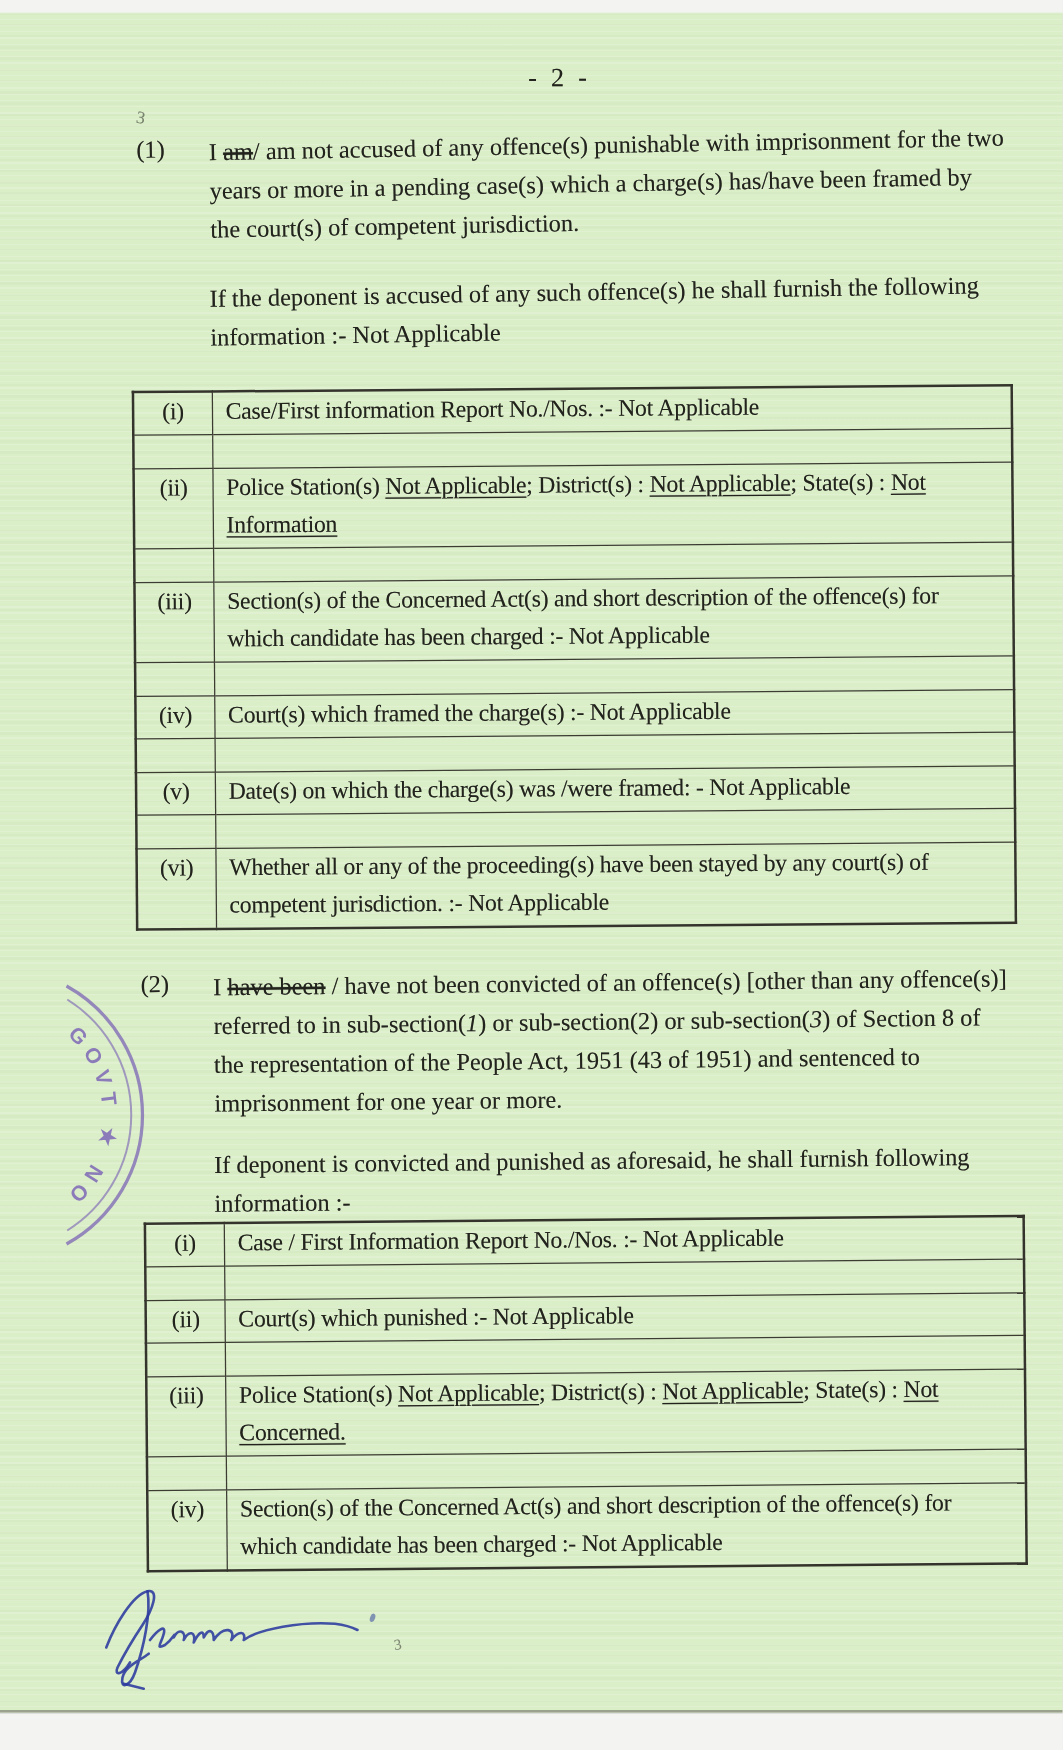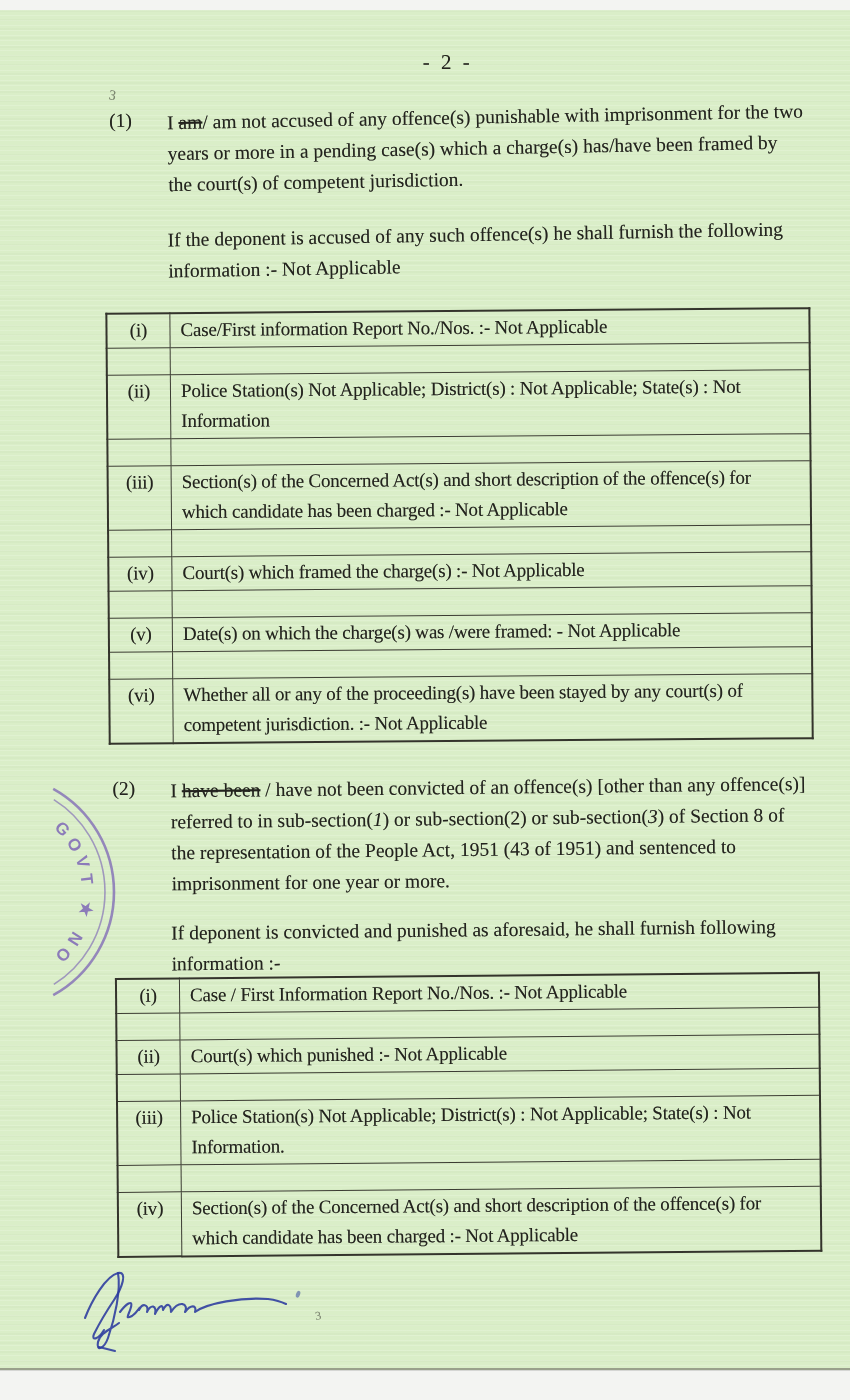--- a/index.html
+++ b/index.html
@@ -60,21 +60,21 @@
     line-height: 30px;
     letter-spacing: -0.2px;
   }
   td.c-label { width: 58px; text-align: center; padding: 1px 2px 0 2px; }
   td.c-content { padding: 1px 6px 2px 10px; }
   tr.rs { height: 31px; }
   tr.rb { height: 27px; }
   tr.rd { height: 63px; }
 
   .seg-strike { text-decoration: line-through; text-decoration-thickness: 1.6px; }
-  .seg-u { text-underline-offset: 3px; text-decoration-thickness: 1.4px; margin-top: 24px; }
+  .seg-u { text-decoration: underline; text-underline-offset: 3px; text-decoration-thickness: 1.4px; margin-top: 24px; }
   .seg-i { font-style: italic; }
 
   .stamp { position: absolute; top: 772px; left: 14px; opacity: 0.82; }
   .stamp .ring { fill: none; stroke: #7b63b6; }
   .stamp text { font-family: "Liberation Sans", sans-serif; font-weight: bold; font-size: 17px; letter-spacing: 5.5px; fill: #7b63b6; }
 
   .signature { position: absolute; top: 1250px; left: 70px; }
   .signature path { fill: none; stroke: #2b3a9e; stroke-width: 2.1; stroke-linecap: round; stroke-linejoin: round; opacity: 0.88; }
 
   .doc-text { text-shadow: 0 0 0.5px rgba(30,30,25,0.4); }
@@ -163,21 +163,21 @@
           <tr class="rs">
               <td class="c-label">(ii)</td>
               <td class="c-content"><span>Court(s) which punished :- Not Applicable</span></td>
             </tr>
           <tr class="rb">
               <td class="c-label"></td>
               <td class="c-content"></td>
             </tr>
           <tr class="rd">
               <td class="c-label">(iii)</td>
-              <td class="c-content"><span>Police Station(s) </span><span class="seg-u">Not Applicable</span><span>; District(s) : </span><span class="seg-u">Not Applicable</span><span>; State(s) : </span><span class="seg-u">Not</span><br><span class="seg-u">Information.</span></td>
+              <td class="c-content"><span>Police Station(s) </span><span class="seg-u">Not Applicable</span><span>; District(s) : </span><span class="seg-u">Not Applicable</span><span>; State(s) : </span><span class="seg-u">Not</span><br><span class="seg-u">Concerned.</span></td>
             </tr>
           <tr class="rb">
               <td class="c-label"></td>
               <td class="c-content"></td>
             </tr>
           <tr class="rd">
               <td class="c-label">(iv)</td>
               <td class="c-content"><span>Section(s) of the Concerned Act(s) and short description of the offence(s) for</span><br><span>which candidate has been charged :- Not Applicable</span></td>
             </tr>
         </tbody>

